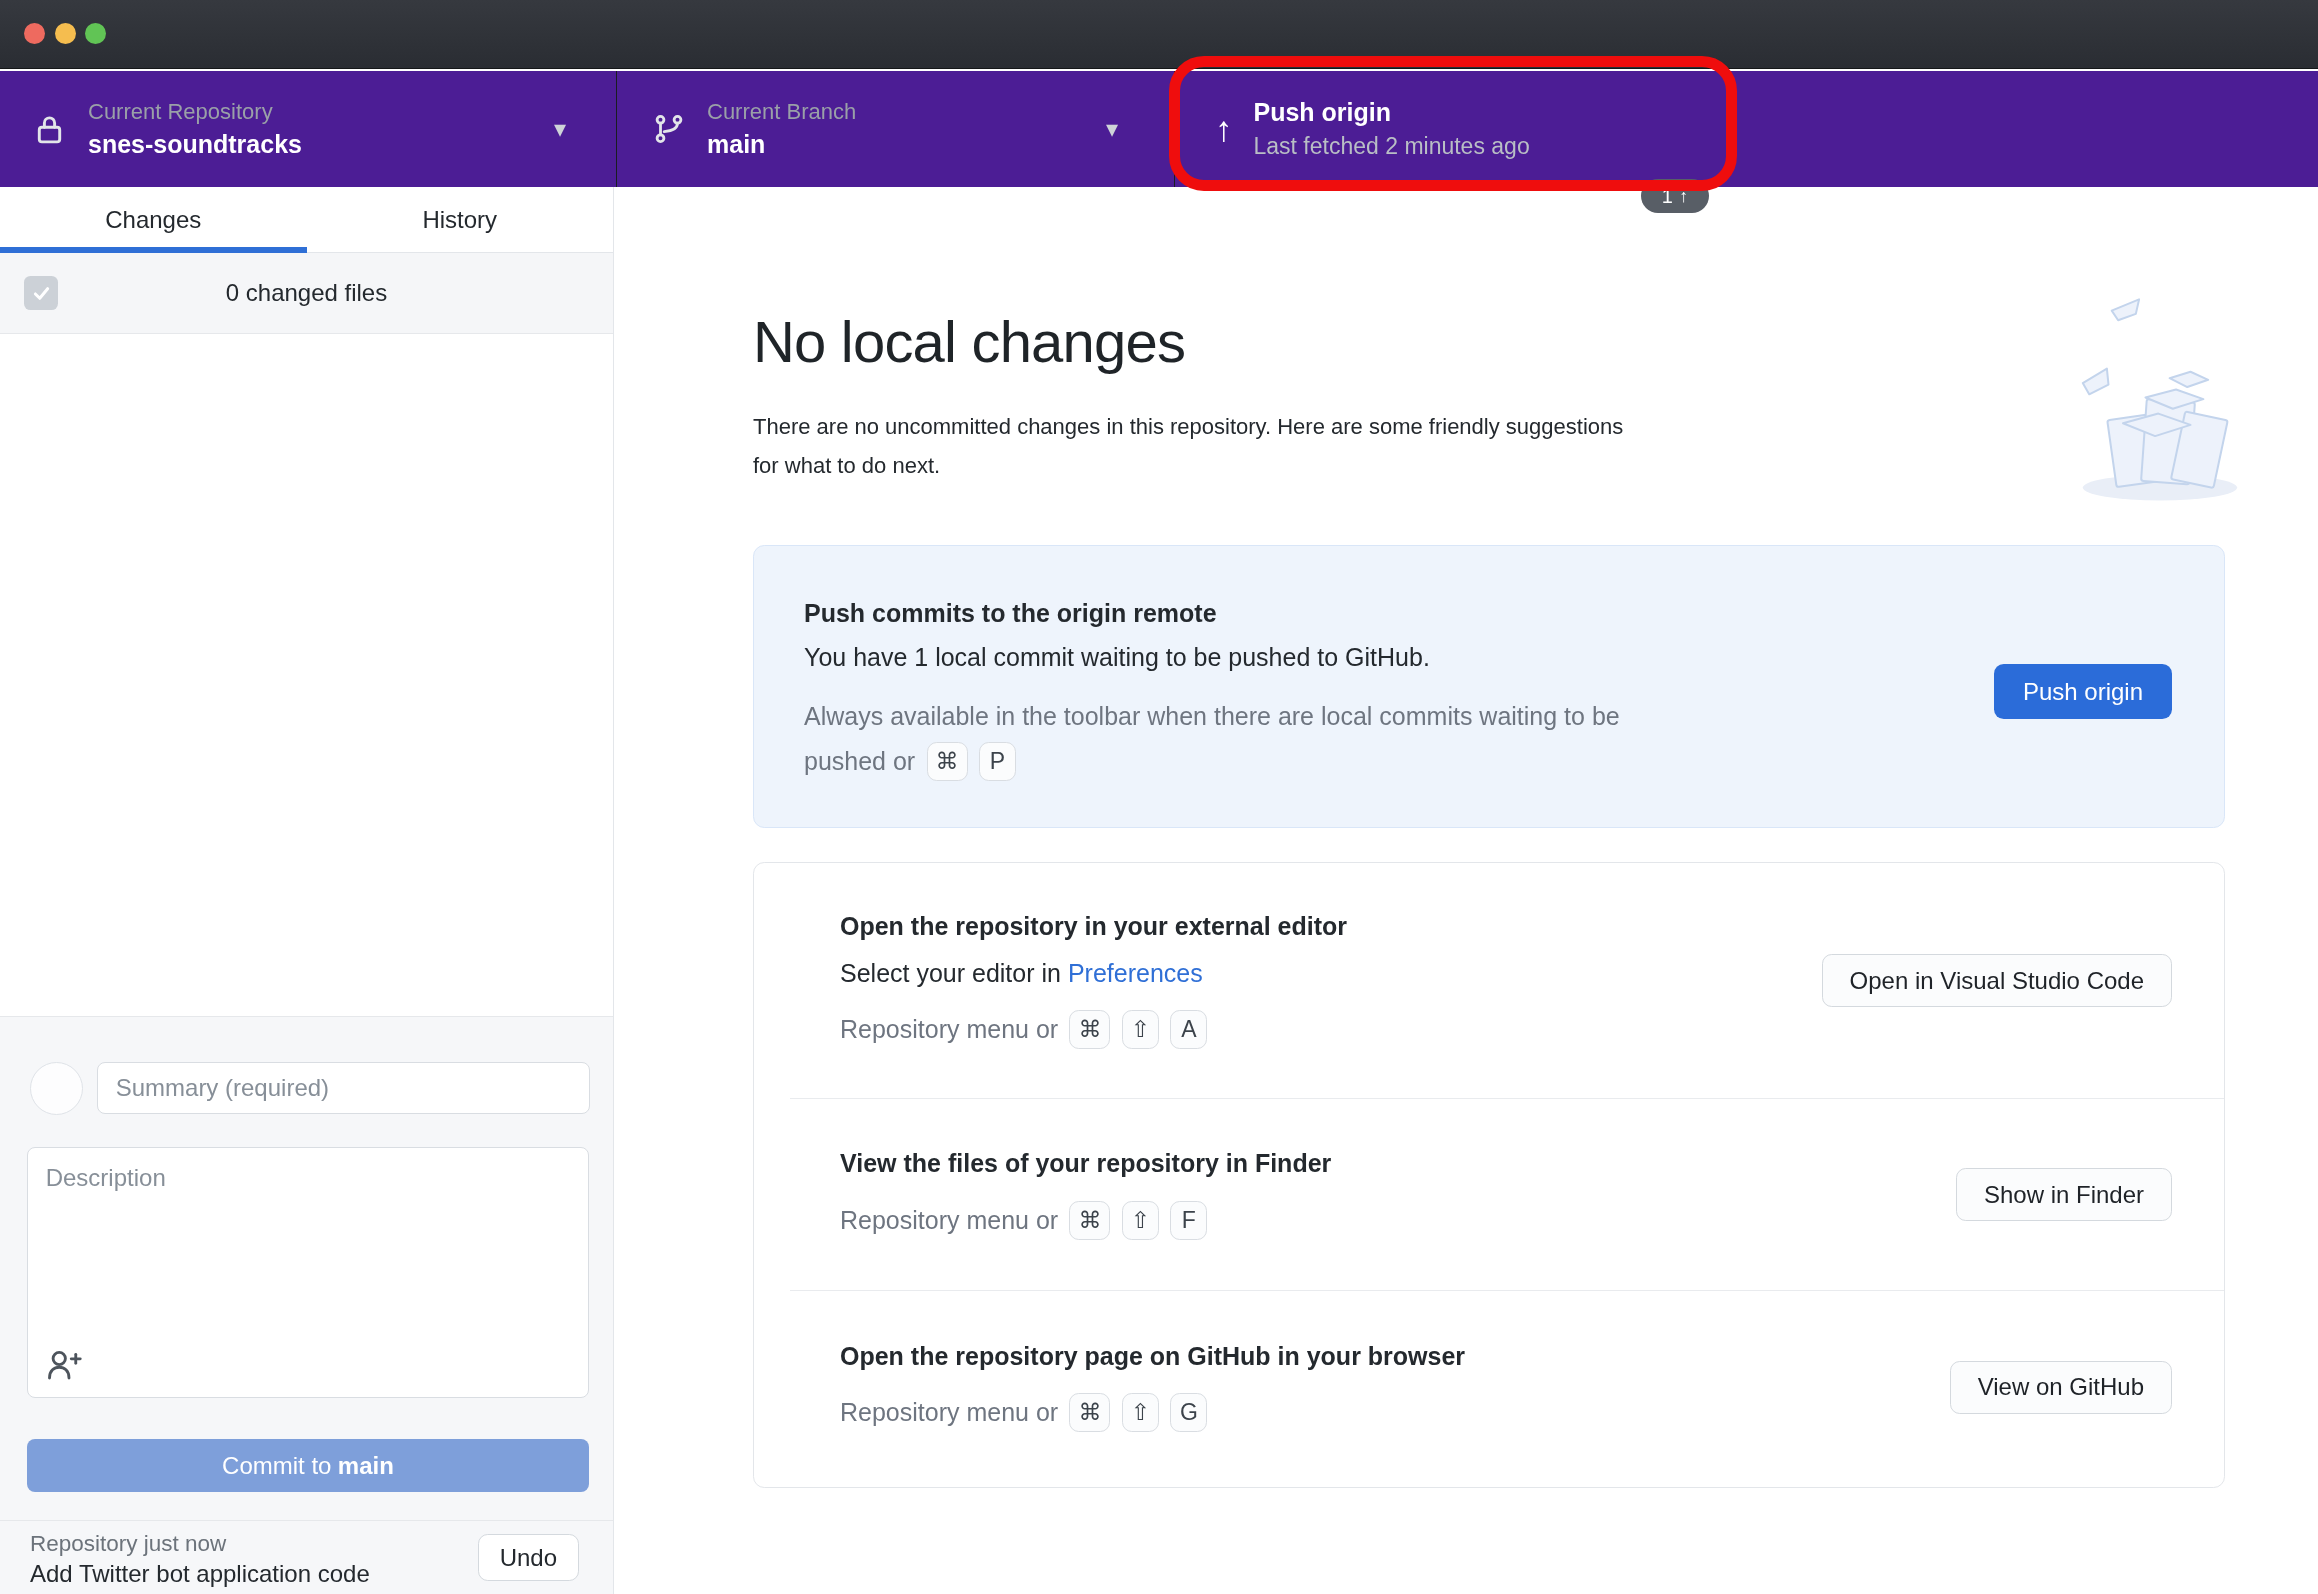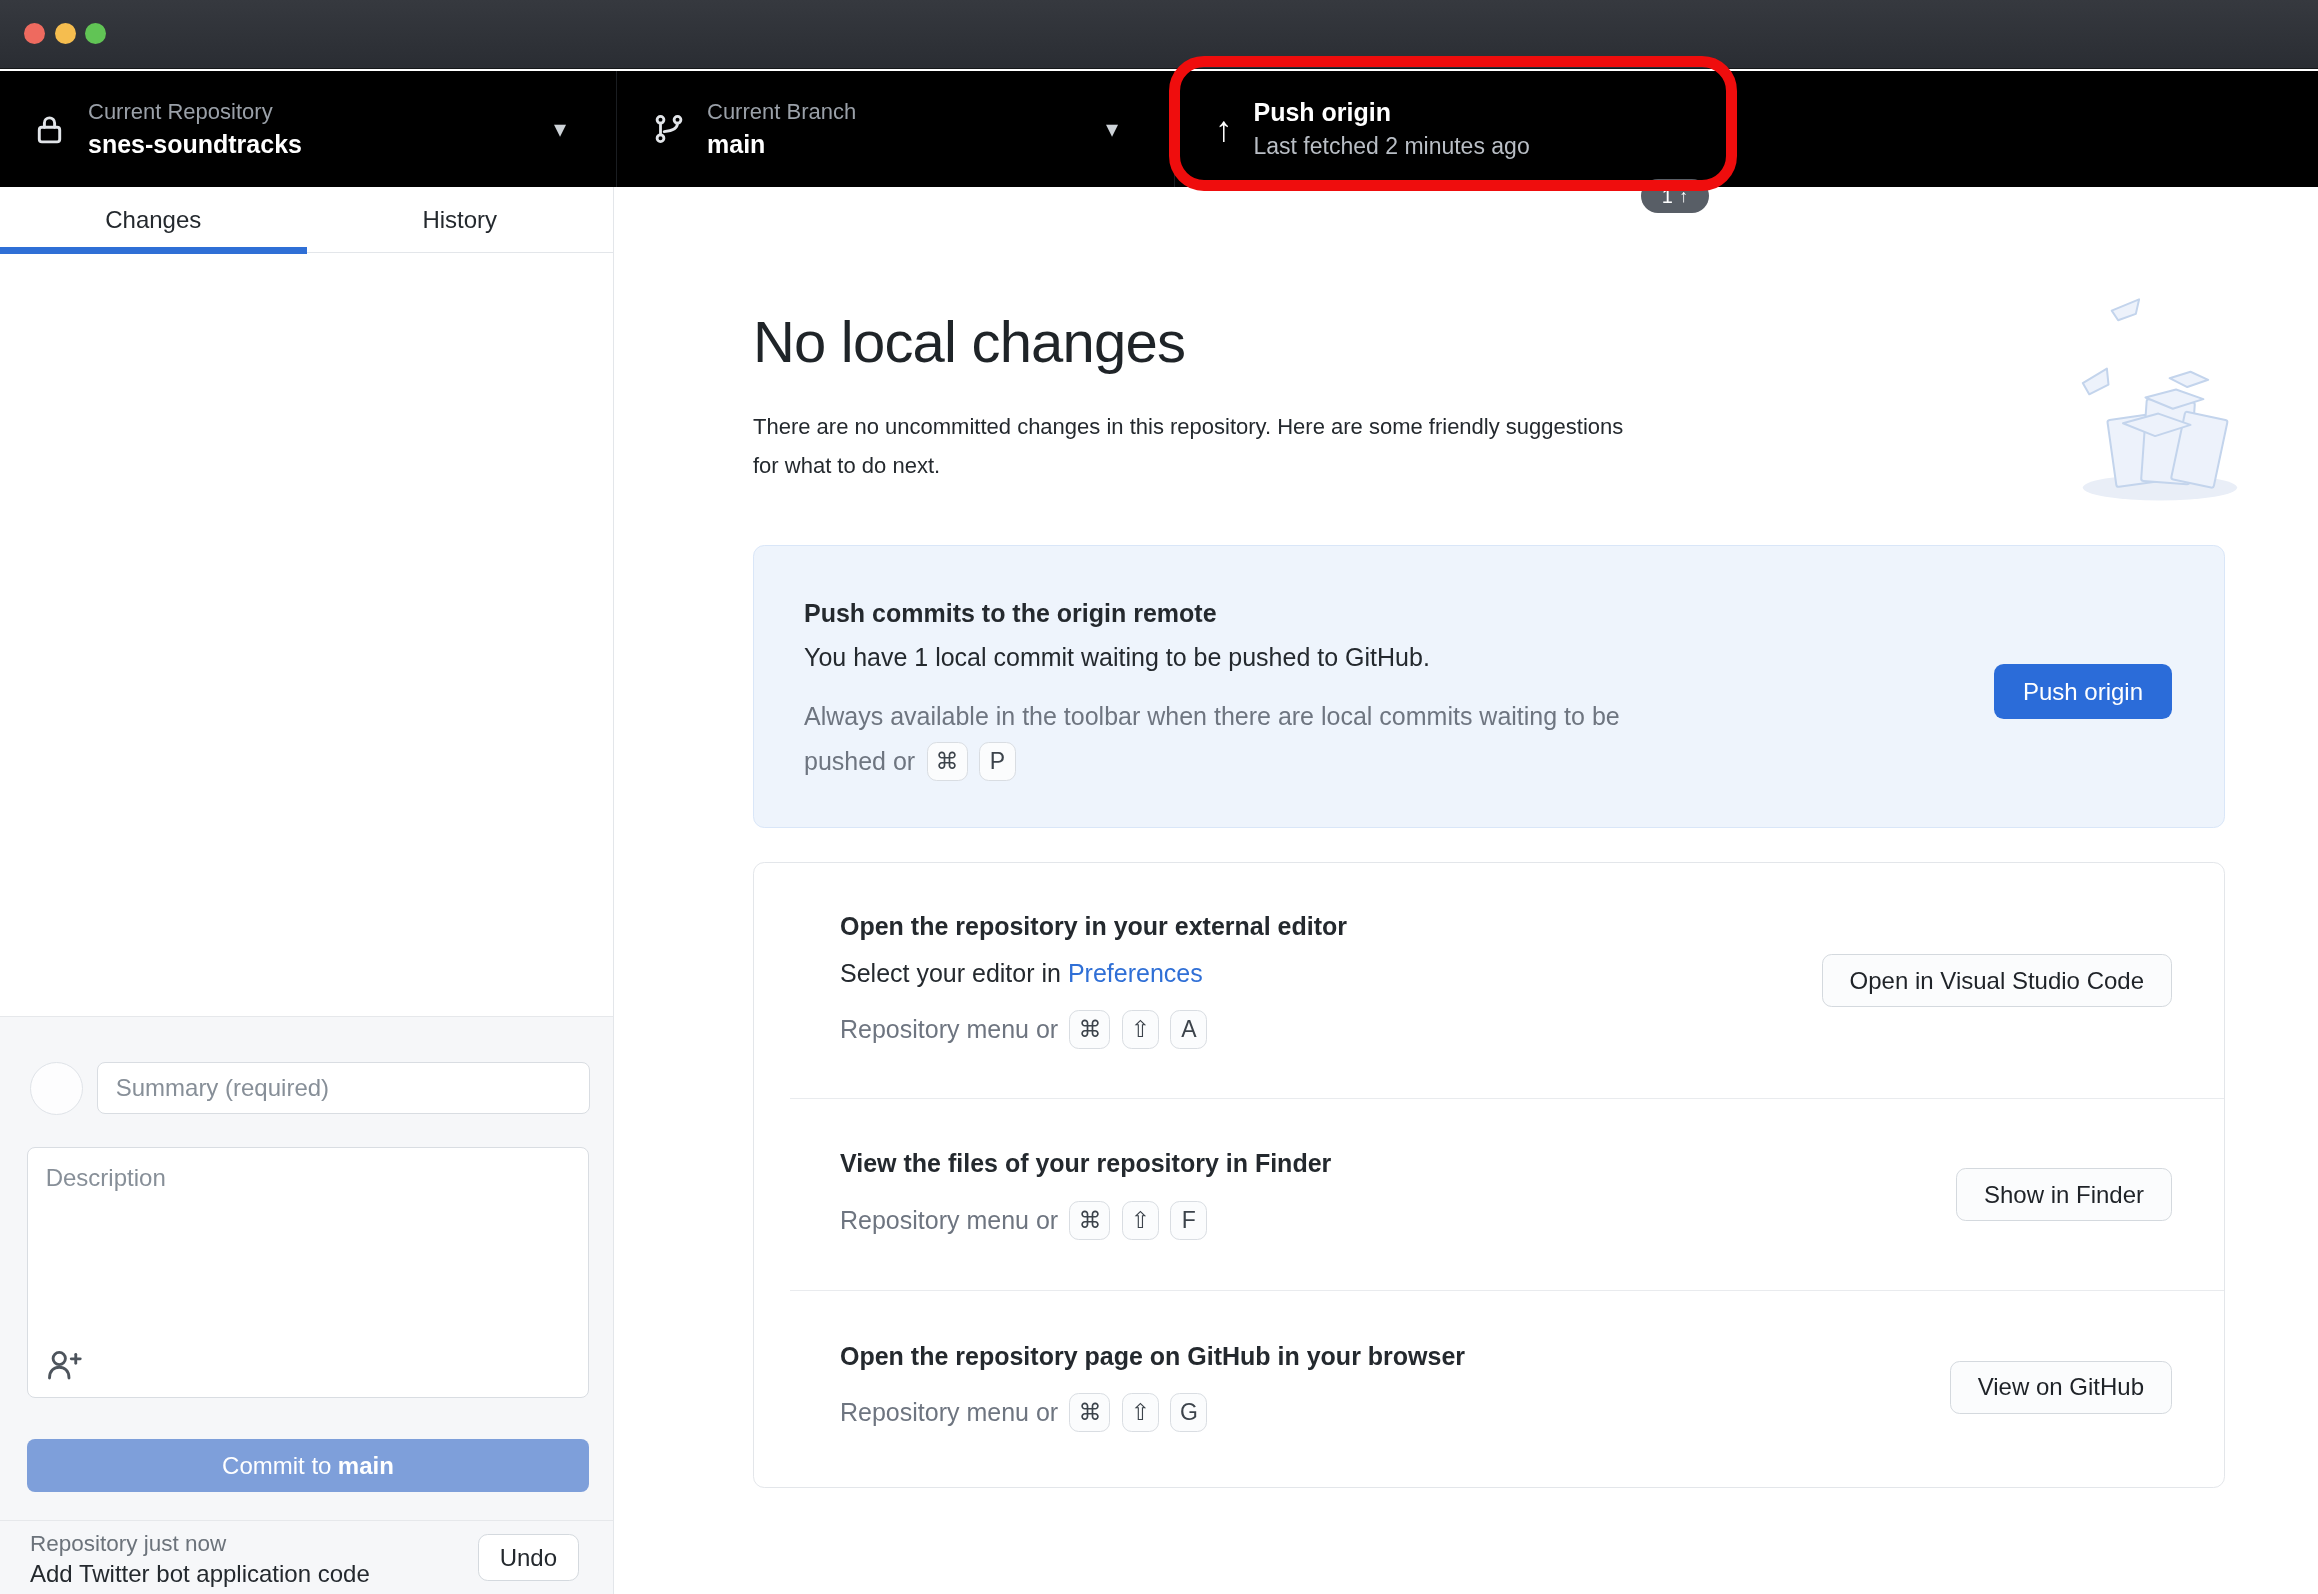--- a/index.html
+++ b/index.html
@@ -8,21 +8,21 @@
 
   
   .titlebar { position:absolute; left:0; top:0; width:2319px; height:69px;
     background:linear-gradient(#36393f,#2a2d33); border-bottom:1.6px solid #151719; }
   .tl { position:absolute; top:23px; width:21px; height:21px; border-radius:50%; }
   .tl.red { left:24px; background:#ee6a5f; }
   .tl.yellow { left:55px; background:#f5bd4f; }
   .tl.green { left:85px; background:#61c455; }
 
   
-  .toolbar { position:absolute; left:0; top:71px; width:2319px; height:116px; background:#000000; }
+  .toolbar { position:absolute; left:0; top:71px; width:2319px; height:116px; background:#4c1d95; }
   .tb-sec { position:absolute; top:0; height:116px; display:flex; align-items:center; }
   .tb-repo { left:0; width:617px; border-right:1.6px solid #1a1d21; padding-left:32px; }
   .tb-branch { left:619px; width:556px; border-right:1.6px solid #1a1d21; padding-left:32px; }
   .tb-push { left:1176px; width:612px; padding-left:39px; }
   .tb-icon { width:35px; height:35px; flex:0 0 auto; margin-right:21px; display:flex; align-items:center; justify-content:center; }
   .tb-text { display:flex; flex-direction:column; line-height:1.25; }
   .tb-label { font-size:22px; color:#9aa0a8; }
   .tb-value { font-size:25px; color:#ffffff; font-weight:bold; margin-top:3.2px; }
   .tb-sub { font-size:23px; color:#b9bec5; margin-top:3.2px; font-weight:normal; }
   .tb-chevron { position:absolute; font-size:24px; color:#ced3d8; top:50%; transform:translateY(-50%); }
@@ -138,20 +138,28 @@
     </div>
   </div>
 
   <div class="annotation"></div>
 
   <div class="sidebar">
     <div class="tabs">
       <div class="tab active">Changes</div>
       <div class="tab">History</div>
     </div>
+    <div class="changed-row">
+      <span class="cf-check">
+        <svg width="21" height="21" viewBox="0 0 24 24" fill="none" stroke="#ffffff" stroke-width="3.4" stroke-linecap="round" stroke-linejoin="round">
+            <path d="M5 12.5 L10 17.5 L19 6.5"></path>
+          </svg>
+      </span>
+      <span class="cf-label">0 changed files</span>
+    </div>
 
     <div class="commit-form">
       <div class="avatar"></div>
       <input class="summary-input" type="text" placeholder="Summary (required)" style="">
       <textarea class="desc-input" placeholder="Description" style=""></textarea>
       <span class="coauthor">
         <svg width="39" height="39" viewBox="0 0 26 24" fill="none" stroke="#4d545c" stroke-width="1.9" stroke-linecap="round">
           <circle cx="9.5" cy="8" r="4.1"></circle>
           <path d="M3 21 c0-5 3.2-7.2 6.5-7.2 s6.5 2.2 6.5 7.2"></path>
           <path d="M20.5 5.2 v6"></path>

